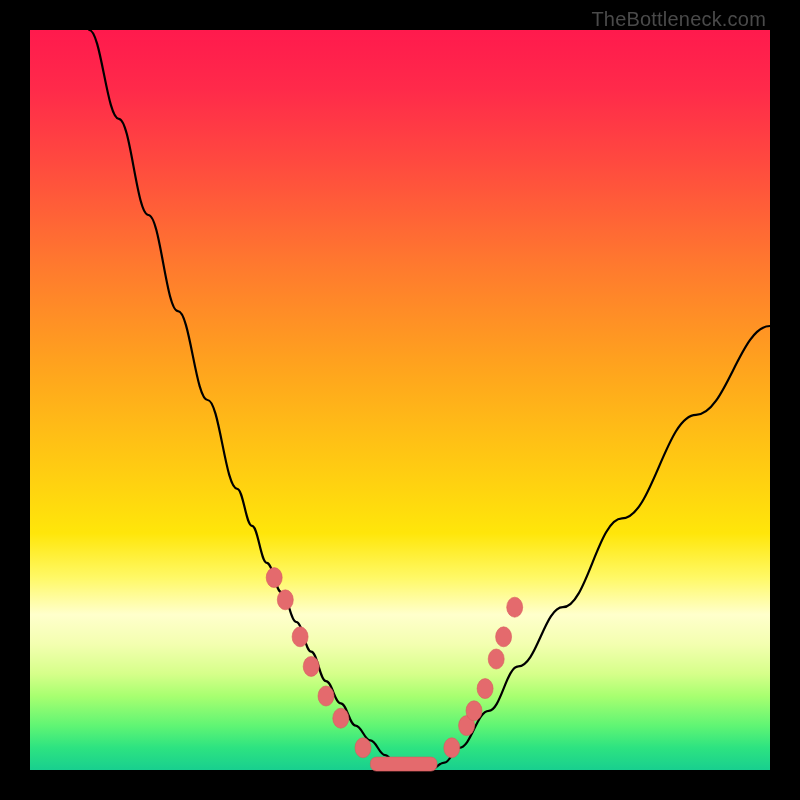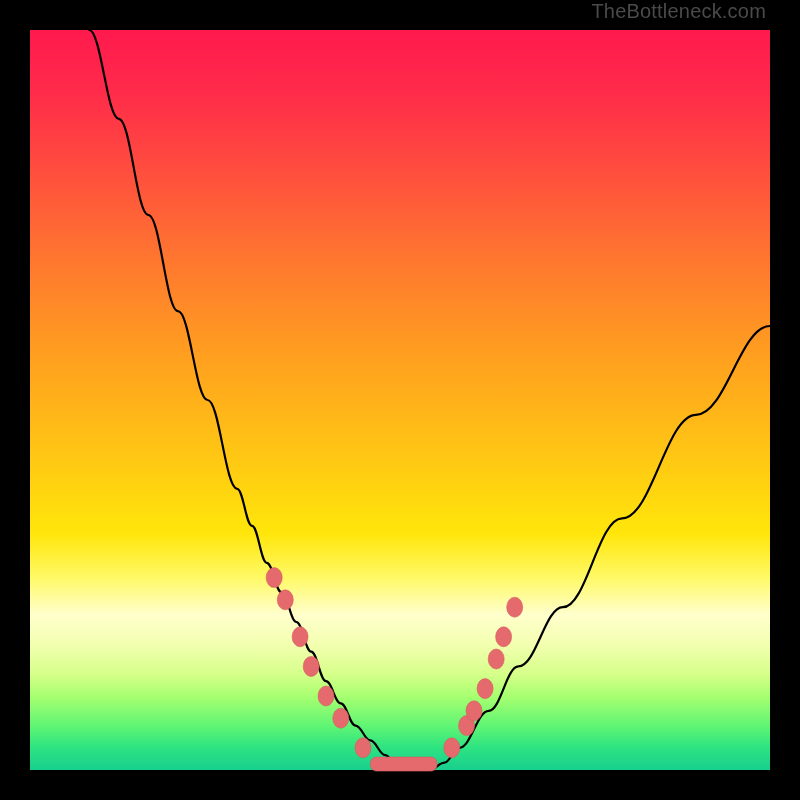--- a/index.html
+++ b/index.html
@@ -29,21 +29,21 @@
       #ffffcc 79%,
       #f3ffb0 83%,
       #d6ff8a 87%,
       #a8ff70 90%,
       #60f574 94%,
       #2de381 97%,
       #18cf8f 100%);
   }
   .watermark {
     position: absolute;
-    top: 0;
+    top: 8px;
     right: 34px;
     color: #4a4a4a;
     font-size: 20px;
     font-weight: 500;
     letter-spacing: 0.2px;
   }
   svg.curve {
     position: absolute;
     left: 0;
     top: 0;

